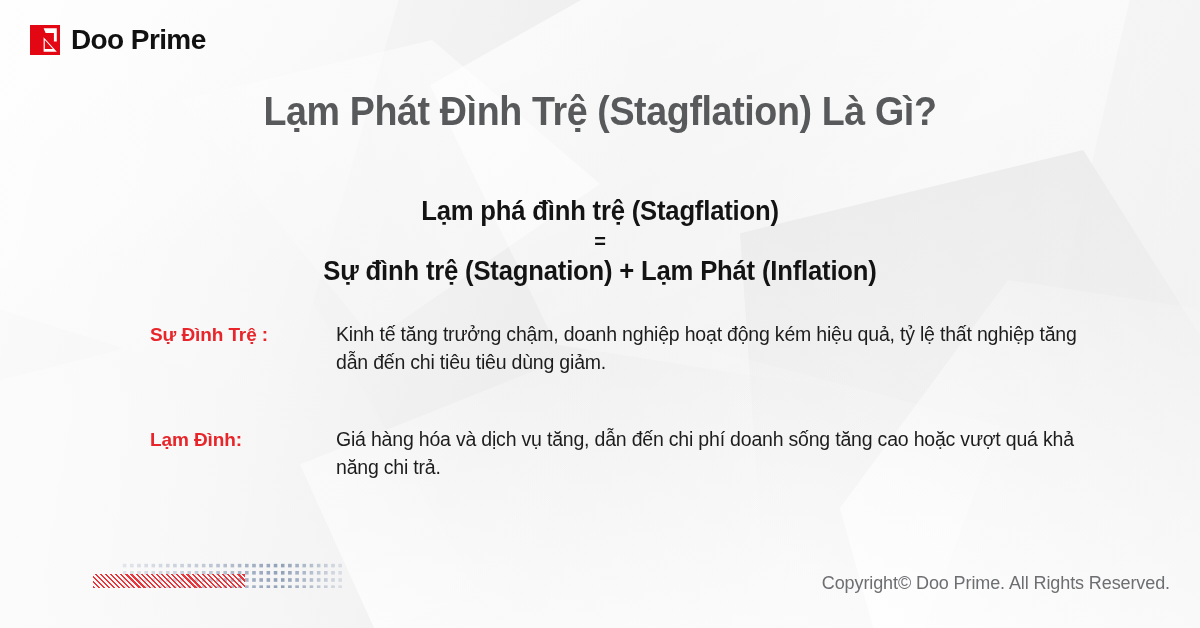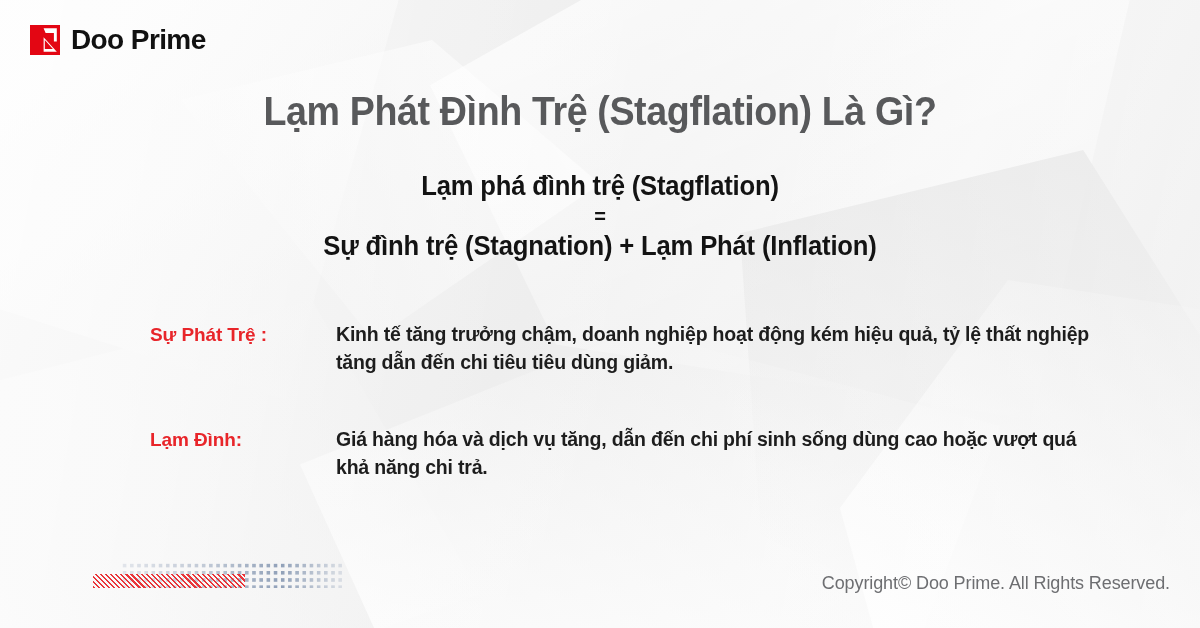--- a/index.html
+++ b/index.html
@@ -118,21 +118,21 @@
     color: #58595b;
     letter-spacing: -0.4px;
     line-height: 1.15;
     z-index: 5;
     transform: scaleX(0.94);
   }
 
   
   #formula {
     position: absolute;
-    top: 169px;
+    top: 194px;
     left: 0;
     width: 1200px;
     text-align: center;
     color: #131313;
     font-weight: bold;
     z-index: 5;
   }
   .formula-line-1 {
     font-size: 27px;
     line-height: 1.28;
@@ -173,21 +173,21 @@
     letter-spacing: -0.1px;
     line-height: 1.45;
     padding-top: 1px;
   }
   .def-text {
     flex: 1;
     color: #1d1d1d;
     font-size: 19.5px;
     line-height: 1.45;
     letter-spacing: -0.2px;
-    font-weight: 700;
+    font-weight: 400;
     max-width: 760px;
   }
 
   
   #deco {
     position: absolute;
     left: 93px;
     top: 562px;
     width: 250px;
     height: 34px;
@@ -262,26 +262,26 @@
   <div id="headline">Lạm Phát Đình Trệ (Stagflation) Là Gì?</div>
 
   <div id="formula">
     <div class="formula-line-1">Lạm phá đình trệ (Stagflation)</div>
     <div class="formula-eq">=</div>
     <div class="formula-line-3">Sự đình trệ (Stagnation) + Lạm Phát (Inflation)</div>
   </div>
 
   <div id="definitions">
     <div class="def-row">
-      <div class="def-label">Sự Phát Trệ :</div>
+      <div class="def-label">Sự Đình Trệ :</div>
       <div class="def-text">Kinh tế tăng trưởng chậm, doanh nghiệp hoạt động kém hiệu quả, tỷ lệ thất nghiệp tăng dẫn đến chi tiêu tiêu dùng giảm.</div>
     </div>
     <div class="def-row">
       <div class="def-label">Lạm Đình:</div>
-      <div class="def-text">Giá hàng hóa và dịch vụ tăng, dẫn đến chi phí sinh sống dùng cao hoặc vượt quá khả năng chi trả.</div>
+      <div class="def-text">Giá hàng hóa và dịch vụ tăng, dẫn đến chi phí doanh sống tăng cao hoặc vượt quá khả năng chi trả.</div>
     </div>
   </div>
 
   <div id="deco">
     <div class="deco-dots"></div>
     <div class="deco-bar"></div>
   </div>
 
   <div id="footer-copyright">Copyright© Doo Prime. All Rights Reserved.</div>
 

